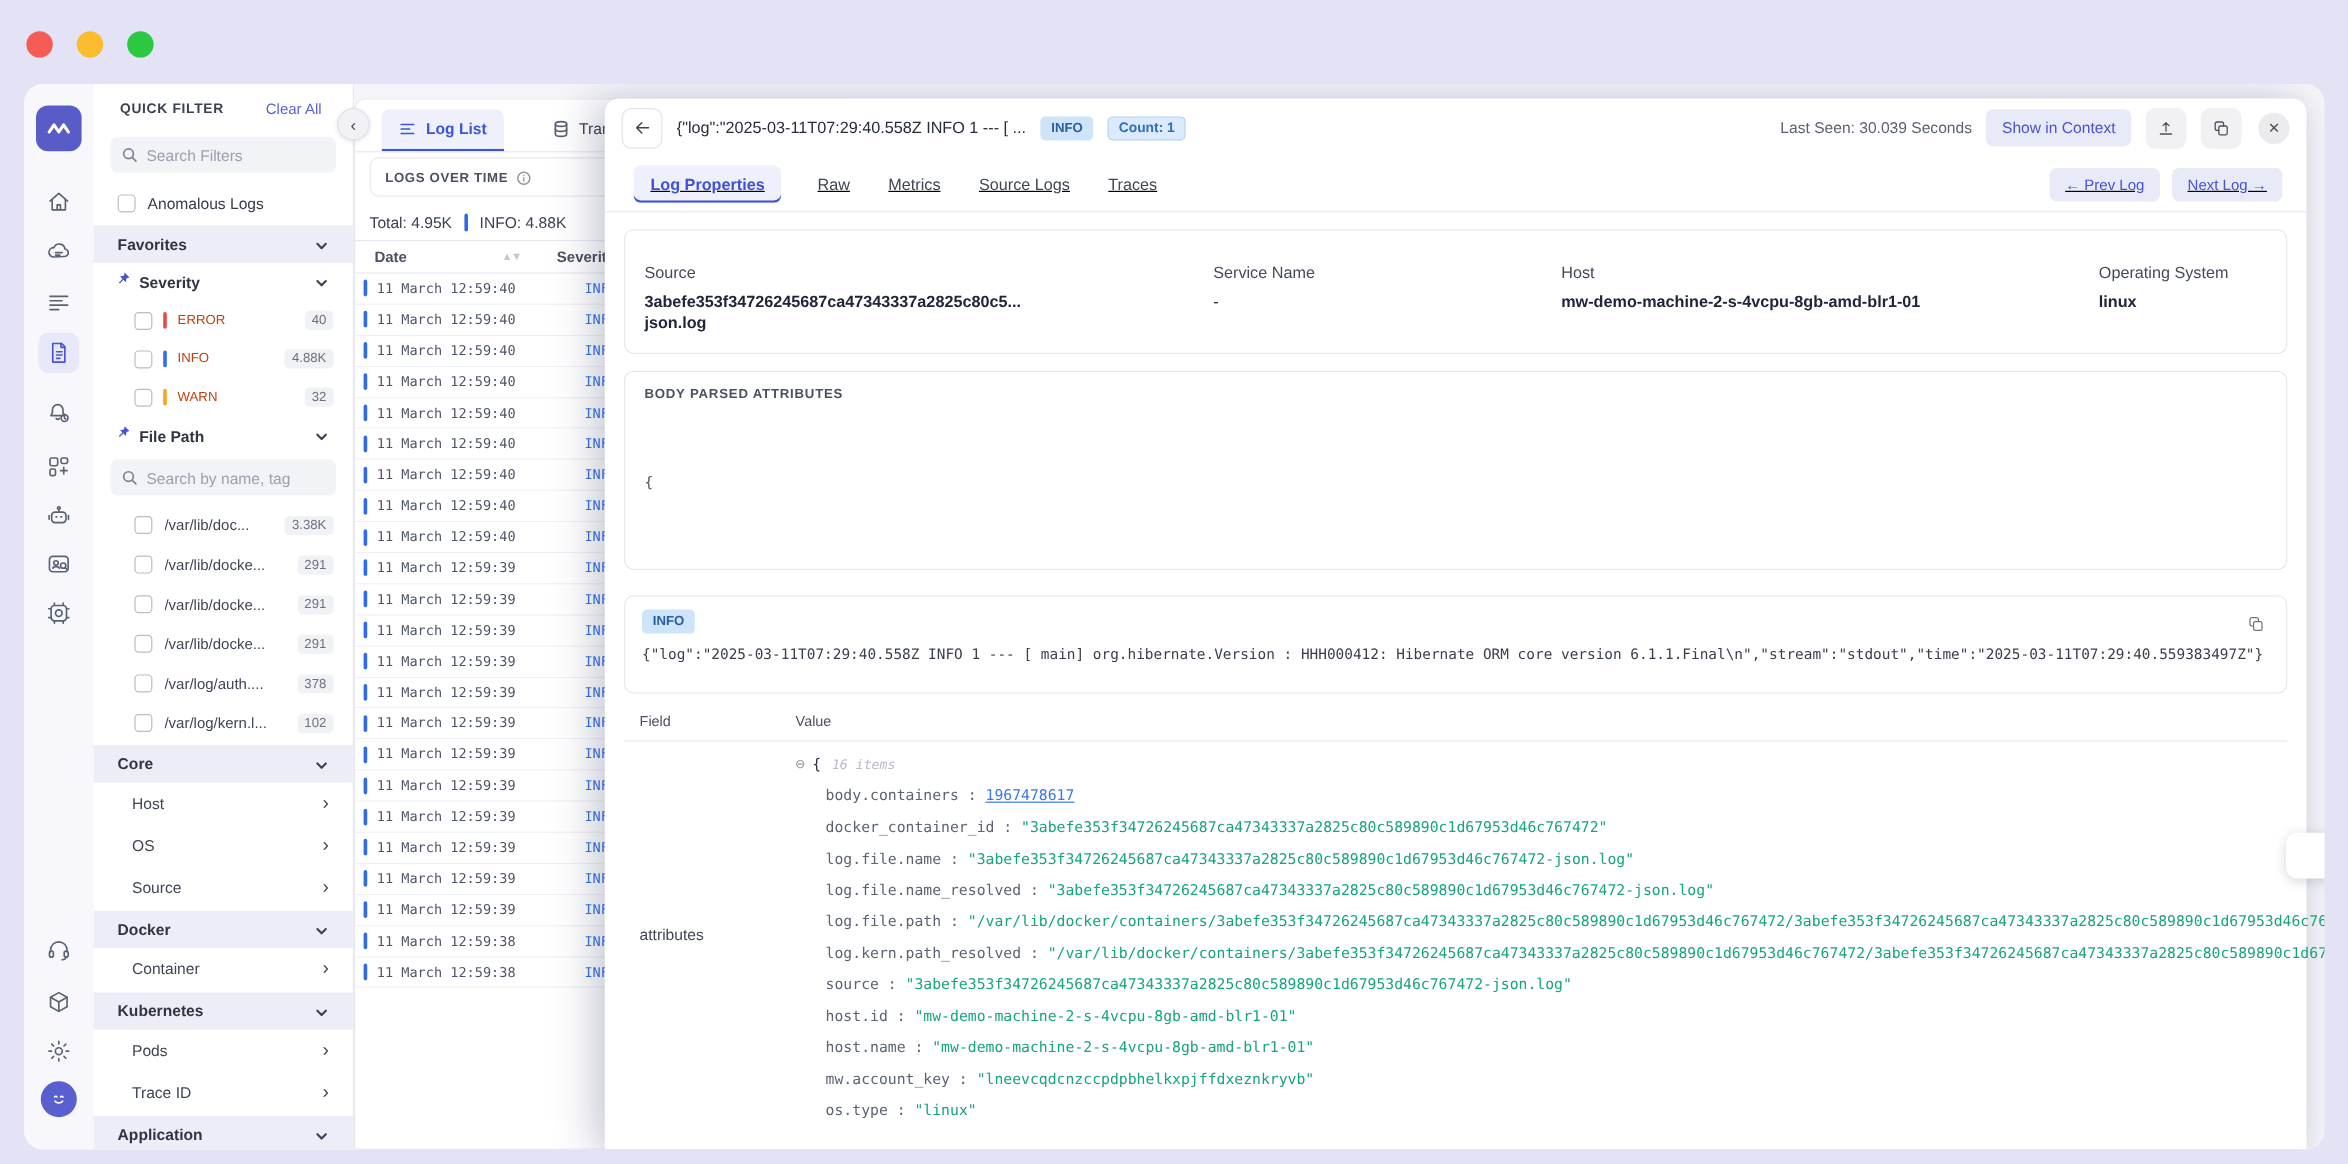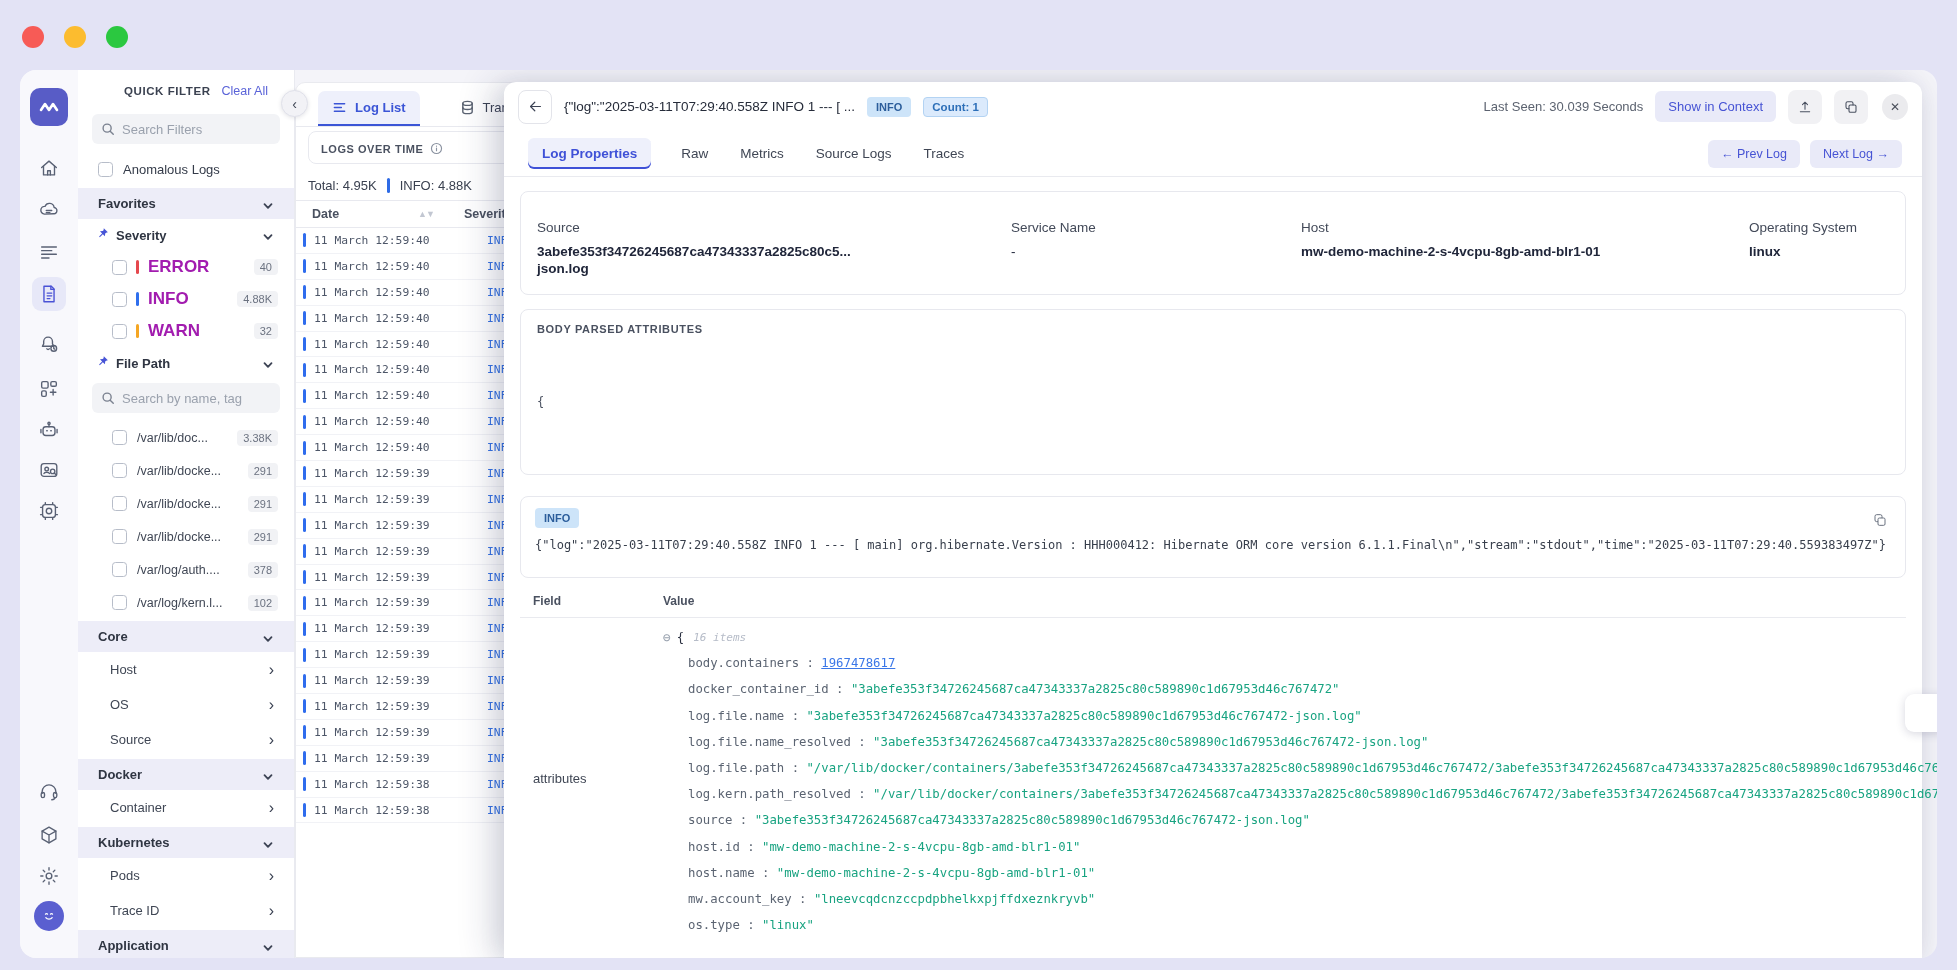--- a/index.html
+++ b/index.html
@@ -24,21 +24,21 @@
     stroke-width:1.5; stroke-linecap:round; stroke-linejoin:round; }
   .ric.active { left:12px; width:34px; height:34px; background:#e7e8f8; border-radius:9px; color:#4a52d5; }
   .avatar-btn { position:absolute; left:14px; width:30px; height:30px; border-radius:50%;
     background:#5a5fd0; display:flex; align-items:center; justify-content:center; }
   .avatar-btn svg{ width:20px; height:20px; stroke:#fff; fill:none; stroke-width:1.6; stroke-linecap:round;}
 
   
   .filter { position:absolute; left:58px; top:0; bottom:0; width:217px; background:#fff;
     border-right:1px solid #e9eaf0; }
   .fp-head { height:42px; display:flex; align-items:center; justify-content:space-between; padding:0 26px 0 22px; }
-  .fp-title { font-size:11.5px; font-weight:700; letter-spacing:.05em; color:#3a4150;margin-left:24px; }
+  .fp-title { font-size:11.5px; font-weight:700; letter-spacing:.05em; color:#3a4150; }
   .clear-all { font-size:12.5px; color:#5a63d8; cursor:pointer; }
   .collapse-btn { position:absolute; right:-14px; top:20px; width:27px; height:27px; border-radius:50%;
     background:#f2f2f6; border:1px solid #e0e1ea; box-shadow:0 1px 4px rgba(30,30,60,.12);
     display:flex; align-items:center; justify-content:center; font-size:14px; color:#3e4554; z-index:3;}
   .searchbox { margin:2px 14px 8px; height:30px; background:#f2f3f6; border-radius:6px;
     display:flex; align-items:center; padding:0 9px; gap:7px; }
   .searchbox svg { width:14px; height:14px; stroke:#7b8290; fill:none; stroke-width:1.6; stroke-linecap:round; flex:none;}
   .searchbox input { border:none; background:transparent; outline:none; font-size:13px; color:#3a4150;
     width:100%; font-family:"Liberation Sans",sans-serif; }
   .searchbox input::placeholder { color:#9aa1ad; }
@@ -49,21 +49,21 @@
     justify-content:space-between; padding:0 20px; }
   .sect-label { font-size:13px; font-weight:700; color:#2f3542; }
   .chev { width:12px; height:12px; flex:none; }
   .chev svg { width:12px; height:12px; stroke:#3c4354; fill:none; stroke-width:1.8; stroke-linecap:round; stroke-linejoin:round;}
   .pin-row { height:32px; display:flex; align-items:center; gap:7px; padding:0 20px 0 18px; }
   .pin-row .grow { flex:1; }
   .pin-label { font-size:13px; font-weight:700; color:#2f3542; }
   .pin svg { width:13px; height:13px; fill:#4754d6; }
   .sev-row { height:32px; display:flex; align-items:center; gap:9px; padding:0 16px 0 34px; }
   .sev-bar { width:3px; height:14px; border-radius:2px; flex:none; }
-  .sev-label { font-size:17px; color:#a21caf; flex:1;font-weight:bold; }
+  .sev-label { font-size:11px; color:#c2410c; flex:1; }
   .cnt { font-size:11px; color:#6b7280; background:#f1f2f5; border-radius:4px; padding:2px 6px; }
   .file-row { height:33px; display:flex; align-items:center; gap:10px; padding:0 16px 0 34px; }
   .file-label { font-size:12.5px; color:#3f4654; flex:1; white-space:nowrap; overflow:hidden; }
   .cat-row { height:35px; display:flex; align-items:center; justify-content:space-between; padding:0 20px 0 32px; }
   .cat-label { font-size:13px; color:#3f4654; }
   .chev-r { font-size:16px; color:#3c4354; line-height:1; }
 
   
   .list-panel { position:absolute; left:275px; top:12px; bottom:0; width:412px; background:#fff;
     border:1px solid #e9eaef; border-radius:10px 0 0 0; z-index:1; }
@@ -114,21 +114,21 @@
   .badge-info { font-size:11px; font-weight:700; color:#2b5d9b; background:#cde4f9; border-radius:4px; padding:4px 9px; }
   .badge-count { font-size:11.5px; font-weight:600; color:#2d6fb8; background:#dbeafc; border:1px solid #b3d3f3;
     border-radius:4px; padding:3px 8px; }
   .ov-head .spacer { flex:1; }
   .last-seen { font-size:13px; color:#5c6370; white-space:nowrap; }
   .ctx-btn { font-size:13px; font-weight:500; color:#4653d4; background:#e9eaf8; border-radius:6px; padding:8px 13px; white-space:nowrap;}
   .sq-btn { width:34px; height:34px; background:#f1f1f4; border-radius:8px; display:flex; align-items:center; justify-content:center; flex:none;}
   .sq-btn svg { width:16px; height:16px; stroke:#4a5160; fill:none; stroke-width:1.6; stroke-linecap:round; stroke-linejoin:round;}
   .close-btn { width:26px; height:26px; border-radius:50%; background:#ebebee; display:flex; align-items:center;
     justify-content:center; font-size:12px; color:#4a4f5a; flex:none; margin-left:2px;}
-  .ov-tabs { height:46px; border-bottom:1px solid #e9eaef; display:flex; align-items:center; padding:0 20px 0 24px; }
+  .ov-tabs { height:46px; border-bottom:1px solid #e9eaef; display:flex; align-items:center; padding:0 20px 0 24px;text-decoration:underline; }
   .dtabs { display:flex; align-items:center; gap:28px; height:100%; }
   .dtab { font-size:13.5px; color:#3f4654; padding:8px 2px; }
   .dtab.active { color:#3f51d7; font-weight:600; background:#eef0fb; border-radius:6px; padding:8px 14px;
     box-shadow:inset 0 -2px 0 #3f51d7; }
   .ov-tabs .spacer { flex:1; }
   .nav-btn { font-size:12.5px; font-weight:500; color:#4653d4; background:#e9eaf8; border-radius:6px;
     padding:7px 13px; margin-left:10px; white-space:nowrap;}
   .ov-body { padding:0 16px; }
   .card { border:1px solid #e7e8ee; border-radius:8px; }
   .card-title { font-size:11px; font-weight:700; letter-spacing:.06em; color:#4a5160; }
@@ -140,21 +140,21 @@
   .bpa-card { margin-top:14px; height:166px; padding:13px 16px; overflow:hidden; }
   .code { margin-top:11px; font-family:"DejaVu Sans Mono",monospace; font-size:12px; line-height:22.5px; white-space:pre; }
   .code .brace { color:#4a5160; }
   .raw-card { margin-top:21px; height:82px; padding:11px 14px; position:relative; overflow:hidden; }
   .raw-line { margin-top:12px; font-family:"DejaVu Sans Mono",monospace; font-size:12px; color:#383f4c;
     white-space:pre; overflow:hidden; }
   .raw-copy { position:absolute; right:12px; top:10px; width:26px; height:26px; display:flex; align-items:center; justify-content:center;}
   .raw-copy svg { width:16px; height:16px; stroke:#6b7280; fill:none; stroke-width:1.5; stroke-linejoin:round;}
   .ftable { margin-top:16px; }
   .ft-head { display:grid; grid-template-columns:130px 1fr; padding:0 0 9px 13px; border-bottom:1px solid #e9eaef;
-    font-size:12px; font-weight:700; color:#4a5160; }
+    font-size:12px; font-weight:400; color:#4a5160; }
   .ft-body { display:grid; grid-template-columns:130px 1fr; padding-left:13px; }
   .grp-label { font-size:13px; color:#3f4654; align-self:center; }
   .tree { padding-top:6px; }
   .trow { height:26.2px; display:flex; align-items:center; font-family:"DejaVu Sans Mono",monospace;
     font-size:12.3px; white-space:pre; overflow:hidden; }
   .trow .collapse { color:#97a0ad; font-size:13px; margin-right:6px; }
   .trow .obrace { color:#2a3040; }
   .trow .note { color:#b6bcc8; font-style:italic; font-size:11px; margin-left:9px; }
   .trow.indent { padding-left:25px; }
   .tkey { color:#5b6472; }

